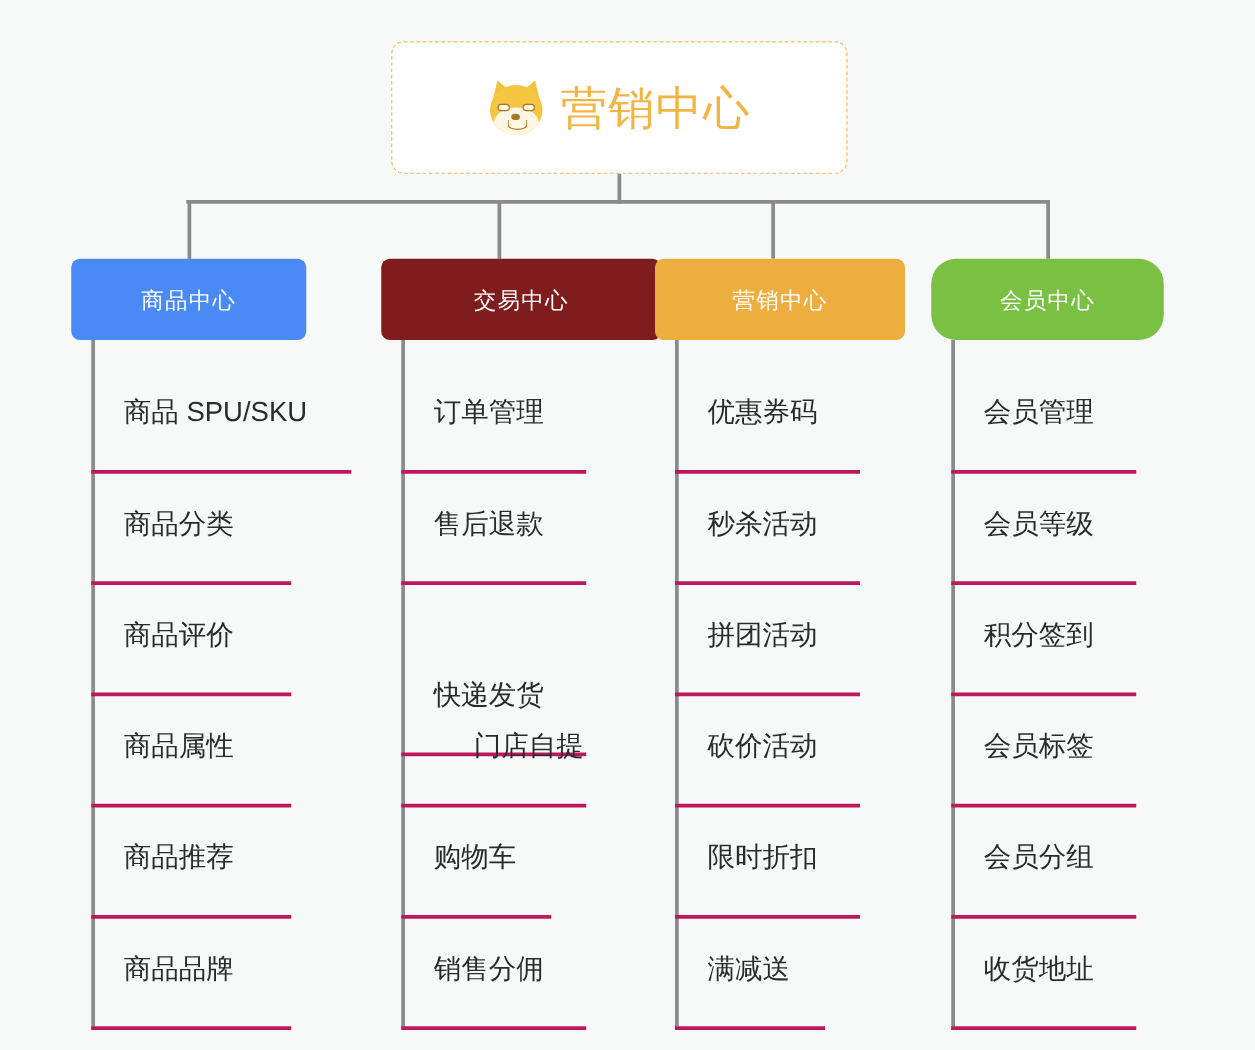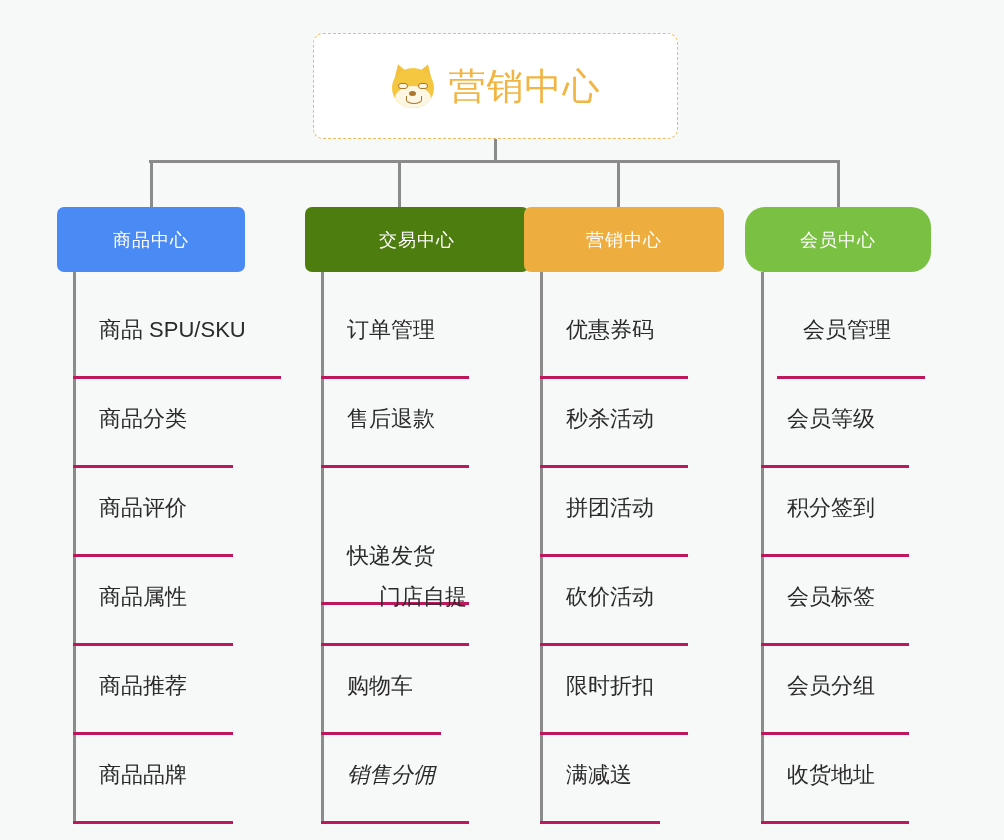--- a/index.html
+++ b/index.html
@@ -215,41 +215,41 @@
         <span class="leaf-label">商品属性</span>
       </div>
       <div class="leaf" style="top: 374px; width: 160px;">
         <span class="leaf-label">商品推荐</span>
       </div>
       <div class="leaf" style="top: 463px; width: 160px;">
         <span class="leaf-label">商品品牌</span>
       </div>
     </div>
     <div class="conn conn-drop" style="left: 398px;"></div>
-    <div class="cat-box" style="left: 305px; width: 224px; background: #4d7c0f;">
+    <div class="cat-box" style="left: 305px; width: 224px; background: #7f1d1d;">
       <span>交易中心</span>
     </div>
     <div class="branch" style="left: 321px;">
       <div class="trunk" style="height: 552px;"></div>
       <div class="leaf" style="top: 18px; width: 148px;">
         <span class="leaf-label">订单管理</span>
       </div>
       <div class="leaf" style="top: 107px; width: 148px;">
         <span class="leaf-label">售后退款</span>
       </div>
       <div class="leaf" style="top: 196px; width: 148px; margin-top: 48px;">
         <span class="leaf-label">快递发货</span>
       </div>
       <div class="leaf" style="top: 285px; width: 148px; padding-left: 32px;">
         <span class="leaf-label">门店自提</span>
       </div>
       <div class="leaf" style="top: 374px; width: 120px;">
         <span class="leaf-label">购物车</span>
       </div>
-      <div class="leaf" style="top: 463px; width: 148px; font-style: italic;">
+      <div class="leaf" style="top: 463px; width: 148px;">
         <span class="leaf-label">销售分佣</span>
       </div>
     </div>
     <div class="conn conn-drop" style="left: 617px;"></div>
     <div class="cat-box" style="left: 524px; width: 200px; background: rgb(238, 174, 63);">
       <span>营销中心</span>
     </div>
     <div class="branch" style="left: 540px;">
       <div class="trunk" style="height: 552px;"></div>
       <div class="leaf" style="top: 18px; width: 148px;">
@@ -270,21 +270,21 @@
       <div class="leaf" style="top: 463px; width: 120px;">
         <span class="leaf-label">满减送</span>
       </div>
     </div>
     <div class="conn conn-drop" style="left: 837px;"></div>
     <div class="cat-box" style="left: 745px; width: 186px; background: rgb(122, 193, 67); border-radius: 20px;">
       <span>会员中心</span>
     </div>
     <div class="branch" style="left: 761px;">
       <div class="trunk" style="height: 552px;"></div>
-      <div class="leaf" style="top: 18px; width: 148px; margin-left: 16px;">
+      <div class="leaf" style="top: 18px; width: 148px;">
         <span class="leaf-label">会员管理</span>
       </div>
       <div class="leaf" style="top: 107px; width: 148px;">
         <span class="leaf-label">会员等级</span>
       </div>
       <div class="leaf" style="top: 196px; width: 148px;">
         <span class="leaf-label">积分签到</span>
       </div>
       <div class="leaf" style="top: 285px; width: 148px;">
         <span class="leaf-label">会员标签</span>

